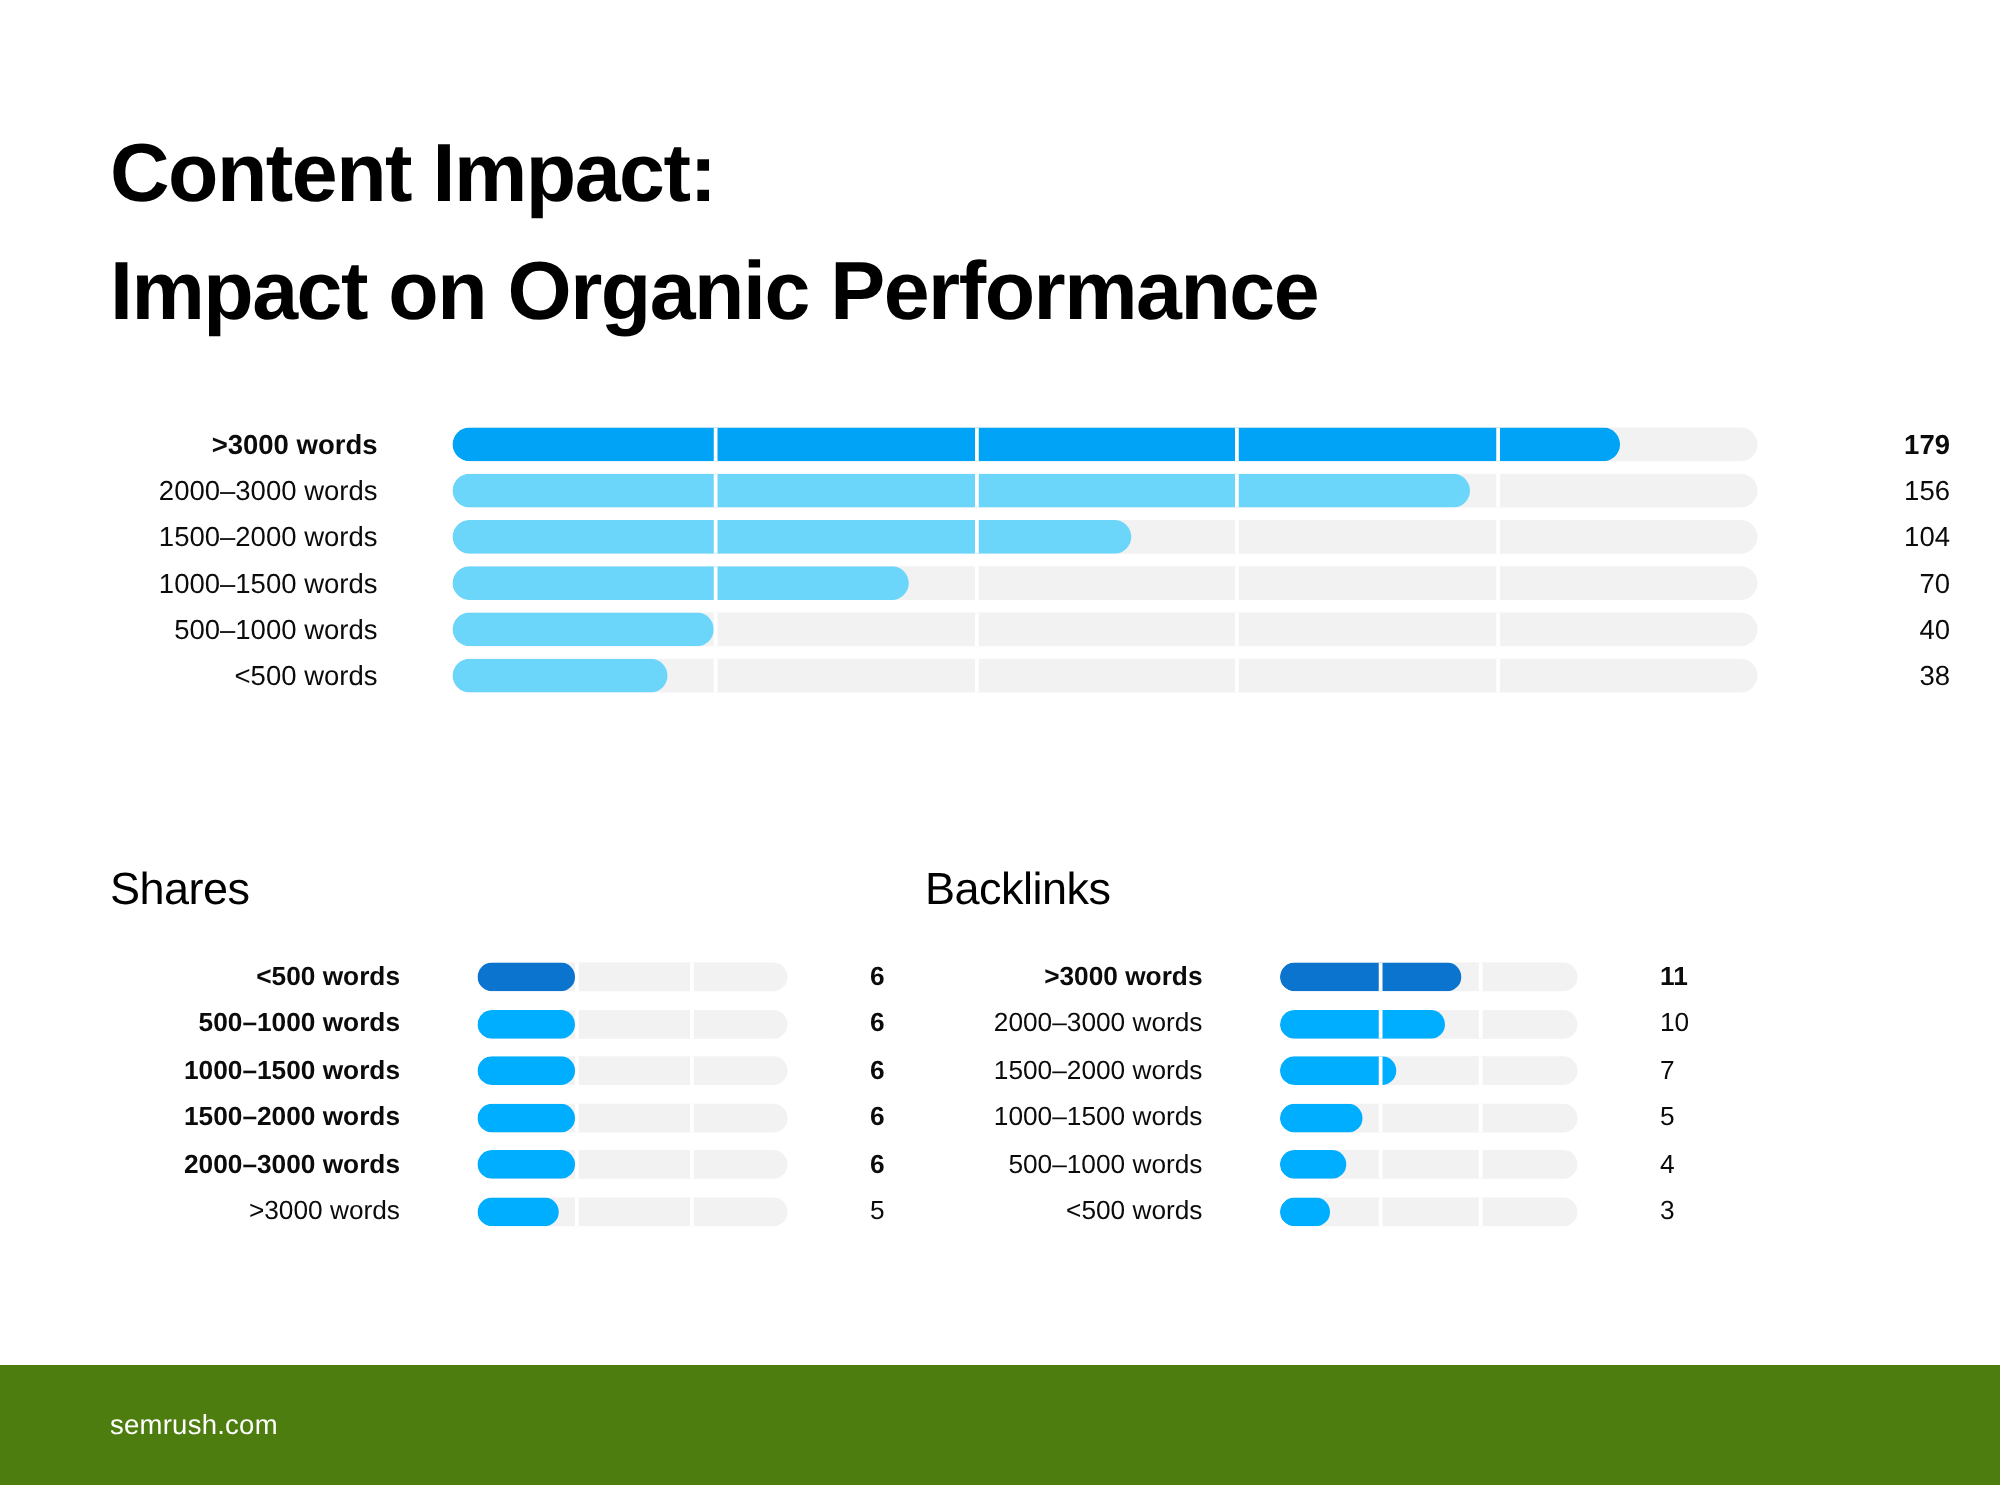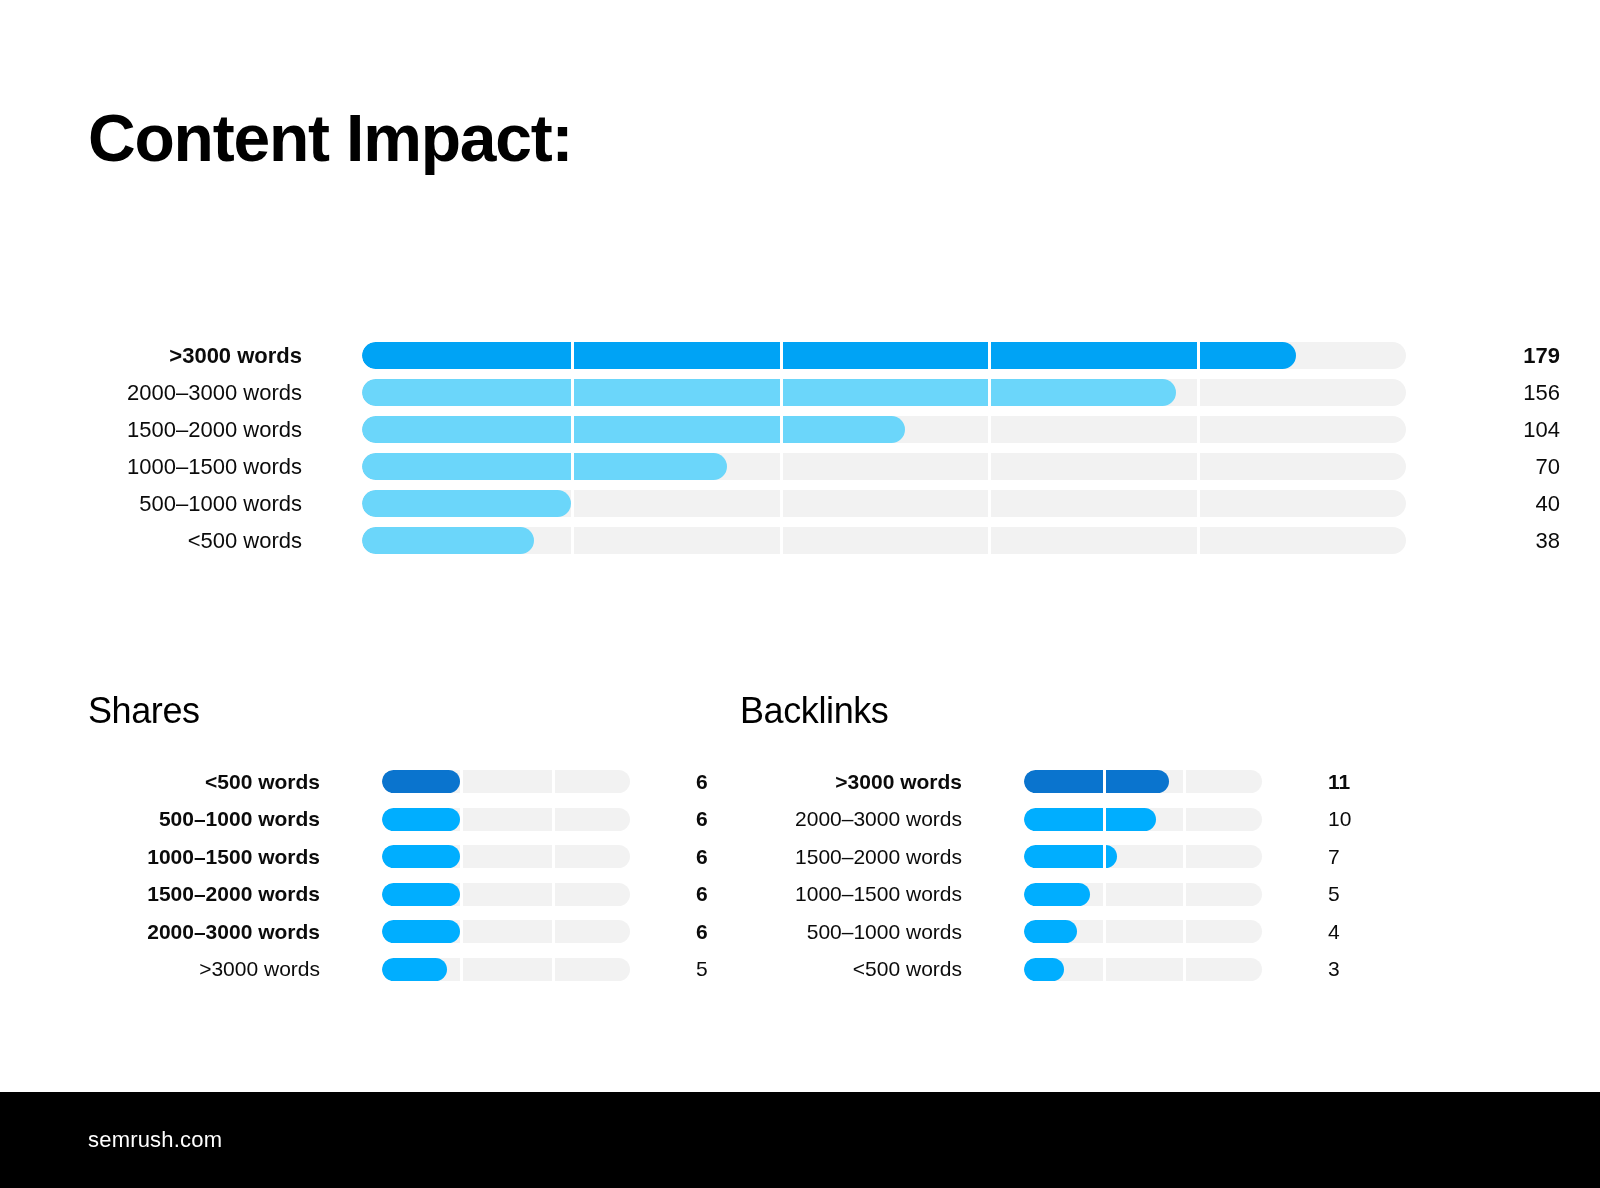--- a/index.html
+++ b/index.html
@@ -101,21 +101,21 @@
   #backlinks-chart .track { width: 238px; }
   #backlinks-chart .row-label { width: 240px; }
 
   
   .footer {
     position: absolute;
     left: 0;
     bottom: 0;
     width: 1600px;
     height: 96px;
-    background: #000000;
+    background: #4d7c0f;
     display: flex;
     align-items: center;
     justify-content: space-between;
     padding: 0 41px 0 88px;
   }
   .footer-url {
     color: #ffffff;
     font-size: 22px;
     letter-spacing: 0.2px;
   }
@@ -132,20 +132,21 @@
     letter-spacing: 1px;
   }
 </style>
 </head>
 <body>
 
 <div class="page">
 
   <div class="title-block">
     <div class="title-line">Content Impact:</div>
+    <div class="title-line">Impact on Organic Performance</div>
   </div>
 
   <div class="chart" id="organic-chart">
     <div class="rows">
         <div class="row">
           <div class="row-label bold">&gt;3000 words</div>
           <div class="track">
             <div class="fill" style="width: 89.5%; background: rgb(0, 163, 245);"></div>
             <div class="gridline" style="left: 20%;"></div>
             <div class="gridline" style="left: 40%;"></div>

